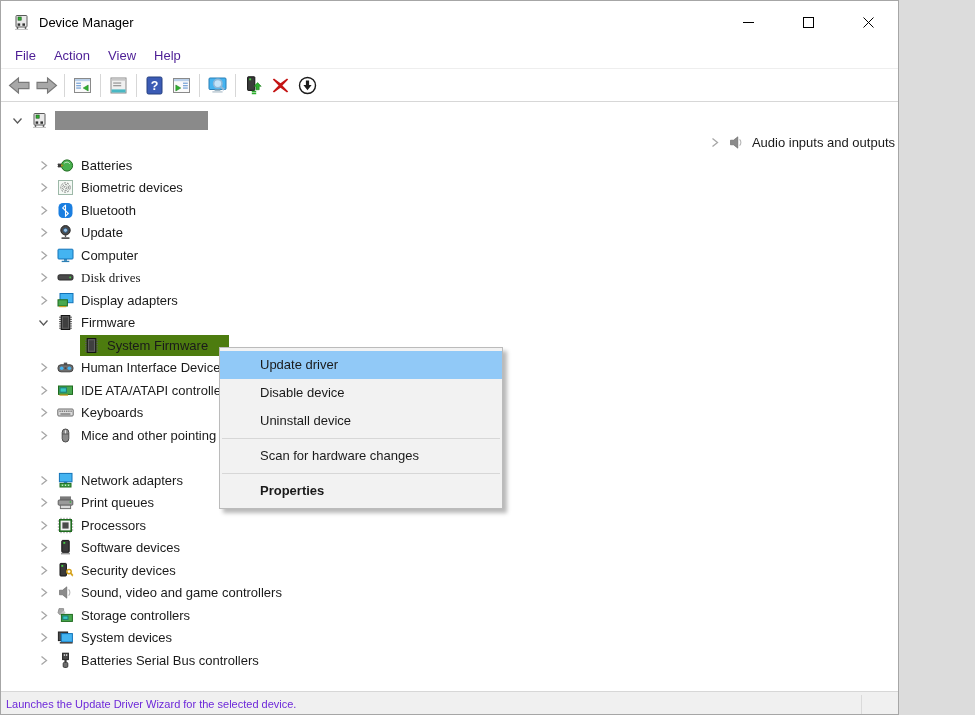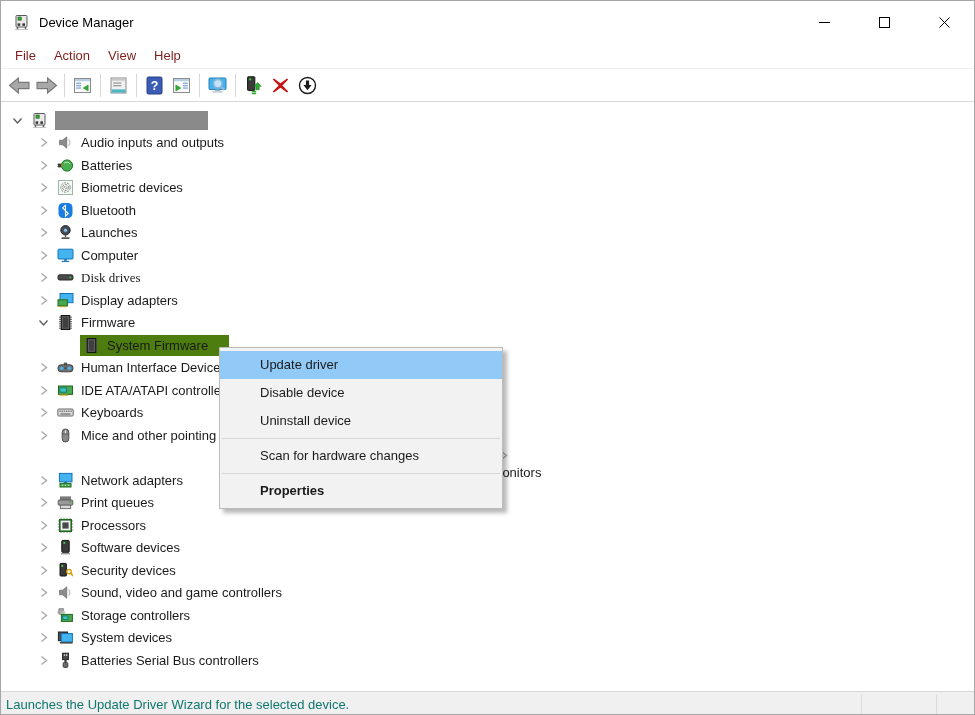--- a/index.html
+++ b/index.html
@@ -1,32 +1,32 @@
 <!DOCTYPE html>
 <html><head>
 <meta charset="utf-8">
 <style>
   * { box-sizing: border-box; margin: 0; padding: 0; }
   html,body { background:#dcdcdc; }
   body { font-family: "Liberation Sans", sans-serif; }
   .window {
-    position: relative; width: 975px; height: 715px;
+    position: relative; width: 899px; height: 715px;
     background: #ffffff; border: 1px solid #a6a6a6; overflow: hidden;
     font-size: 13px; color: #1a1a1a;
   }
   
   .titlebar { height: 42px; display: flex; align-items: center; padding-left: 12px; background:#fff; }
   .titlebar .app-icon { width: 17px; height: 17px; margin-right: 9px; flex: none; }
   .titlebar .title-text { font-size: 13px; color: #000; }
   .win-controls { position: absolute; top: 0; right: 0; height: 42px; display: flex; }
   .wc-btn { width: 60px; height: 42px; display: flex; align-items: center; justify-content: center; background: transparent; }
   .wc-btn svg { width: 17px; height: 17px; }
   
   .menubar { height: 26px; display: flex; align-items: center; padding-left: 5px; border-bottom: 1px solid #eeeeee; background:#fff; }
-  .menu-item { padding: 3px 9px; font-size: 13px; color:#7f1d1d; }
+  .menu-item { padding: 3px 9px; font-size: 13px; color:#4c1d95; }
   
   .toolbar { height: 33px; display: flex; align-items: center; padding-left: 5px; border-bottom: 1px solid #d7d7d7; background:#fff; }
   .tb-btn { width: 27px; height: 27px; display: flex; align-items: center; justify-content: center; }
   .tb-btn svg { width: 21px; height: 21px; }
   .tb-btn.wide svg { width: 25px; height: 21px; }
   .tb-sep { width: 1px; height: 23px; background: #d7d7d7; margin: 0 4px; }
   
   .tree { position: relative; height: 589px; background: #fff; padding-top: 7px; overflow: hidden; }
   .tree-row { height: 22.5px; display: flex; align-items: center; }
   .expander { width: 17px; height: 17px; flex: none; margin-right: 2px; display: flex; align-items: center; justify-content: center; }
@@ -41,21 +41,21 @@
   .context-menu {
     position: absolute; left: 218px; top: 346px; width: 284px;
     background: #f2f2f2; border: 1px solid #bbbbbb; padding: 3px 0;
     box-shadow: 4px 4px 4px rgba(0,0,0,0.28); z-index: 10;
   }
   .cm-item { height: 28px; line-height: 28px; padding-left: 40px; font-size: 13px; color:#1a1a1a; white-space: nowrap; }
   .cm-item.bold { font-weight: bold; }
   .cm-sep { border-top: 1px solid #d7d7d7; margin: 3px 2px; height: 0; }
   
   .statusbar { position: relative; height: 25px; background: #f0f0f0; border-top: 1px solid #d7d7d7; display:flex; align-items:center; }
-  .status-text { padding-left: 5px; font-size: 13px; color: #0f766e; white-space: nowrap; }
+  .status-text { padding-left: 5px; font-size: 11px; color: #6d28d9; white-space: nowrap; }
   .sb-div { position: absolute; top: 3px; bottom: 2px; width: 1px; background: #dadada; }
   .sb-div.d1 { left: 860px; }
   .sb-div.d2 { left: 935px; }
 </style>
 </head>
 <body>
 
 <div class="window">
 
   <div class="titlebar">
@@ -209,21 +209,21 @@
               <rect x="5" y="3" width="3.2" height="3.2" fill="#2fae2f" stroke="#1b521b" stroke-width="0.6"></rect>
               <rect x="4.6" y="9.4" width="2.6" height="2.4" fill="#333"></rect>
               <rect x="9.4" y="9.4" width="2.6" height="2.4" fill="#333"></rect>
               <path d="M4.5 13v2M12.5 13v2" stroke="#5a5a5a" stroke-width="1.4"></path>
               <path d="M2 15.4h13" stroke="#bdbdbd" stroke-width="1"></path>
             </svg>
           </span>
           <div class="redaction" style="background: rgb(138, 138, 138);"></div>
         </span>
       </div>
-      <div class="tree-row" style="padding-left: 34px;">
+      <div class="tree-row" style="padding-left: 34px; justify-content: flex-end;">
         <span class="expander">
           <svg viewBox="0 0 15 15">
             <path d="M5.5 3.5l5 4-5 4" fill="none" stroke="#a6a6a6" stroke-width="1.3"></path>
           </svg>
         </span>
         <span class="row-content">
           <span class="tree-icon">
             <svg viewBox="0 0 17 17">
               <path d="M2.5 6.2h3l4.3-3.4v11.4L5.5 10.8h-3z" fill="#8b8b8b" stroke="#5f5f5f" stroke-width="0.6"></path>
               <path d="M11.6 5.4c1.7 1.6 1.7 4.6 0 6.2" stroke="#b5b5b5" stroke-width="1.1" fill="none"></path>
@@ -295,21 +295,21 @@
         </span>
         <span class="row-content">
           <span class="tree-icon">
             <svg viewBox="0 0 17 17">
               <circle cx="8.5" cy="6.3" r="4.7" fill="#4a4a4a" stroke="#222"></circle>
               <circle cx="8.5" cy="6.3" r="2.1" fill="#9cc0e0" stroke="#2d5a82"></circle>
               <path d="M8.5 11v2" stroke="#555" stroke-width="1.3"></path>
               <rect x="4.3" y="13.2" width="8.4" height="1.8" rx="0.9" fill="#555"></rect>
             </svg>
           </span>
-          <span class="tree-label">Launches</span>
+          <span class="tree-label">Update</span>
         </span>
       </div>
       <div class="tree-row" style="padding-left: 34px;">
         <span class="expander">
           <svg viewBox="0 0 15 15">
             <path d="M5.5 3.5l5 4-5 4" fill="none" stroke="#a6a6a6" stroke-width="1.3"></path>
           </svg>
         </span>
         <span class="row-content">
           <span class="tree-icon">

